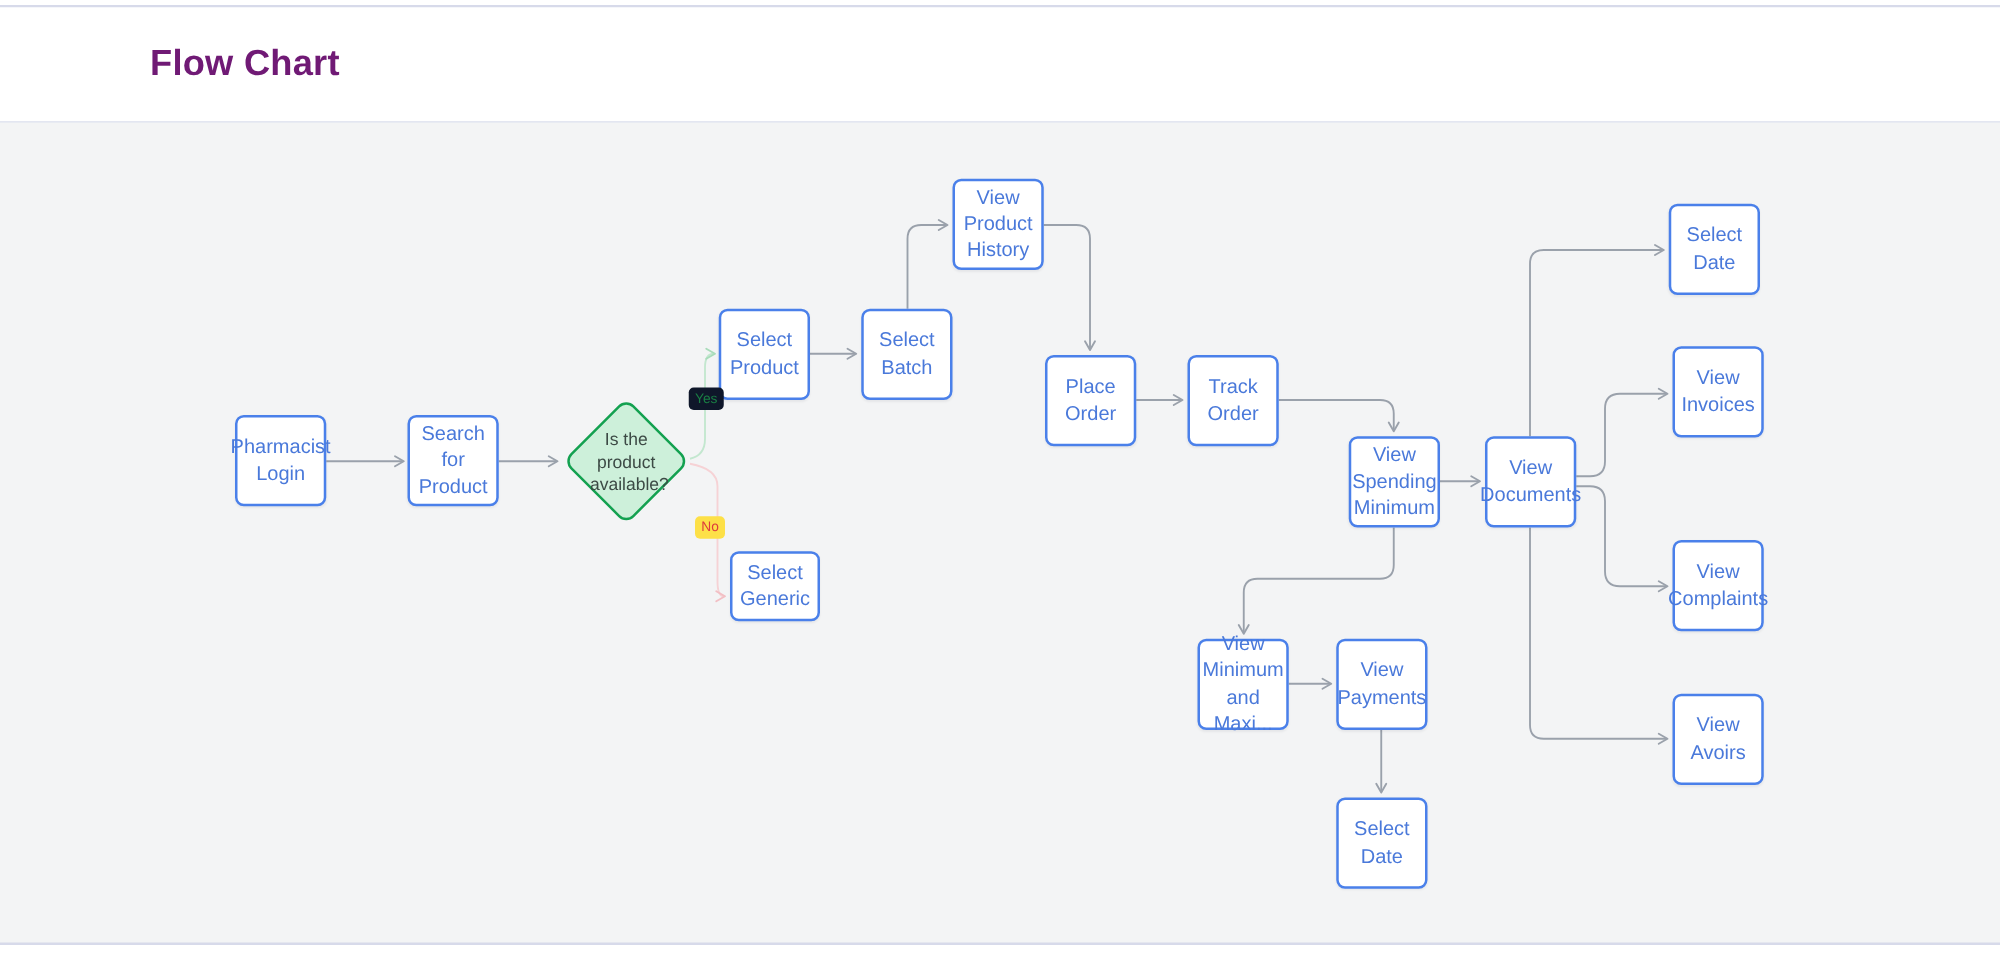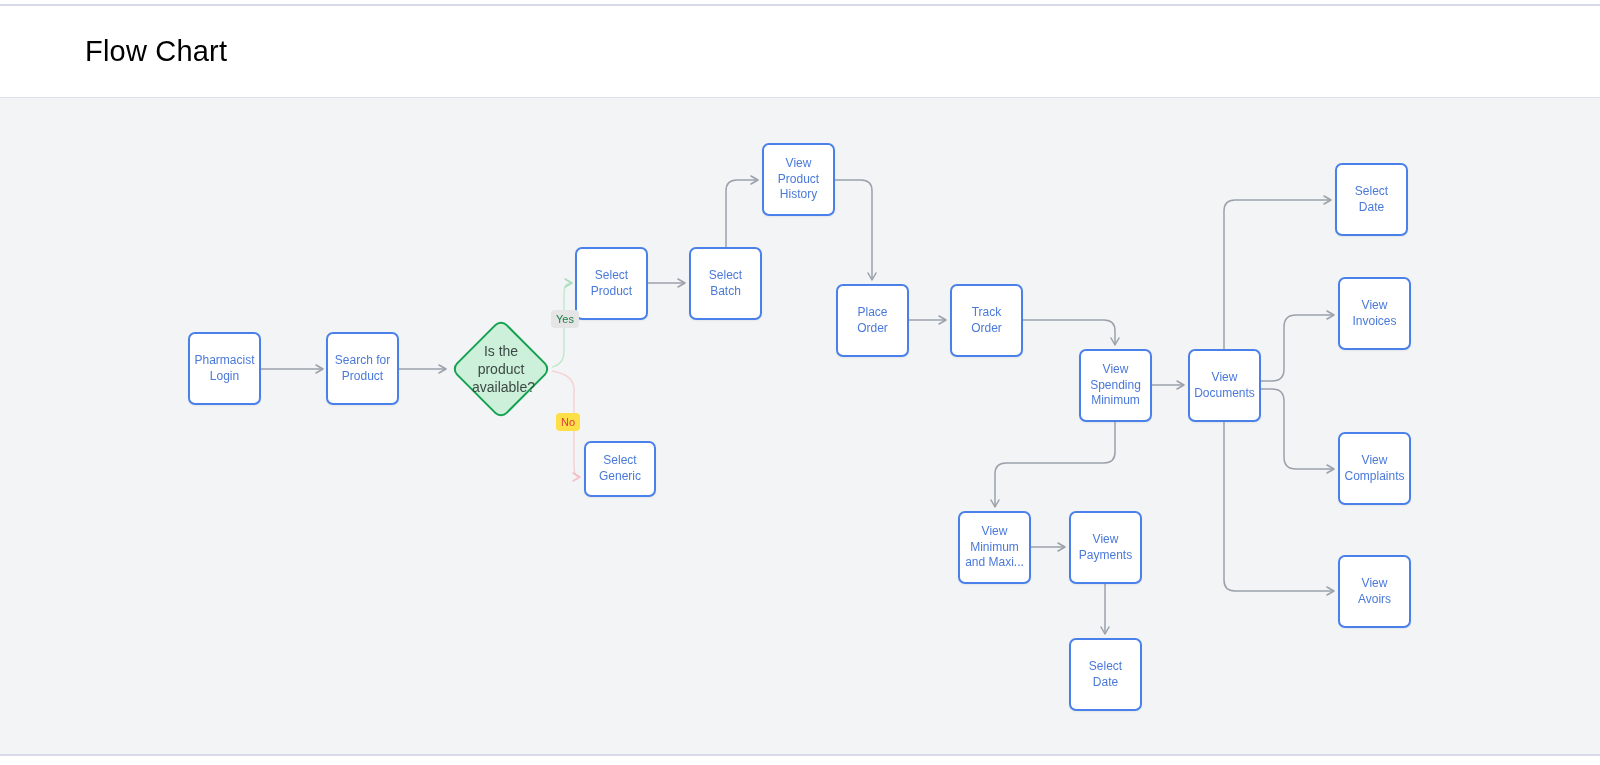--- a/index.html
+++ b/index.html
@@ -8,49 +8,49 @@
     background:#ffffff;
     font-family:"Liberation Sans","DejaVu Sans",sans-serif;
     -webkit-font-smoothing:antialiased;
   }
   .top-rule{position:absolute;left:0;top:4px;width:1600px;height:2px;background:#d7daea;}
   .page-header{
     position:absolute;left:0;top:6px;width:1600px;height:90px;background:#ffffff;
     display:flex;align-items:center;
   }
   .page-title{
-    margin-left:85px;font-size:29px;font-weight:400;color:#000000;letter-spacing:.2px;
+    margin-left:120px;font-size:29px;font-weight:700;color:#701a75;letter-spacing:.2px;
   }
   .canvas{
     position:absolute;left:0;top:97px;width:1600px;height:659px;
     background:#f3f4f5;border-top:1px solid #dde1ef;border-bottom:2px solid #d7daea;
     box-sizing:border-box;
   }
   svg.edges{position:absolute;left:0;top:0;width:1600px;height:765px;pointer-events:none;}
   .node{
     position:absolute;width:73px;height:73px;box-sizing:border-box;
     background:#ffffff;border:2px solid #4a80ea;border-radius:7px;
     display:flex;align-items:center;justify-content:center;text-align:center;
-    color:#4a79da;font-size:12px;line-height:1.32;padding:0 4px;
+    color:#4a79da;font-size:16px;line-height:1.32;padding:0 4px;
     box-shadow:0 1px 2px rgba(15,23,42,.06);cursor:pointer;
   }
   .diamond-wrap{position:absolute;width:102px;height:102px;cursor:pointer;}
   .diamond-shape{
     position:absolute;left:15px;top:15px;width:72px;height:72px;box-sizing:border-box;
     background:#cdf0da;border:2.5px solid #13a150;border-radius:9px;transform:rotate(45deg);
   }
   .diamond-label{
     position:absolute;inset:0;display:flex;align-items:center;justify-content:center;
     text-align:center;font-size:14px;line-height:1.3;color:#3c4a45;
   }
   .diamond-label span{display:block;width:58px;}
   .edge-label{
     position:absolute;font-size:11px;font-weight:500;padding:2px 5px;border-radius:4px;line-height:1.3;
   }
-  .edge-label.yes{background:#e5e5e5;color:#1a7f44;}
+  .edge-label.yes{background:#0f172a;color:#1a7f44;}
   .edge-label.no{background:#fde047;color:#dd3c3c;}
 </style>
 </head>
 <body>
 
 <div class="top-rule"></div>
 
 <header class="page-header">
   <h1 class="page-title">Flow Chart</h1>
 </header>

